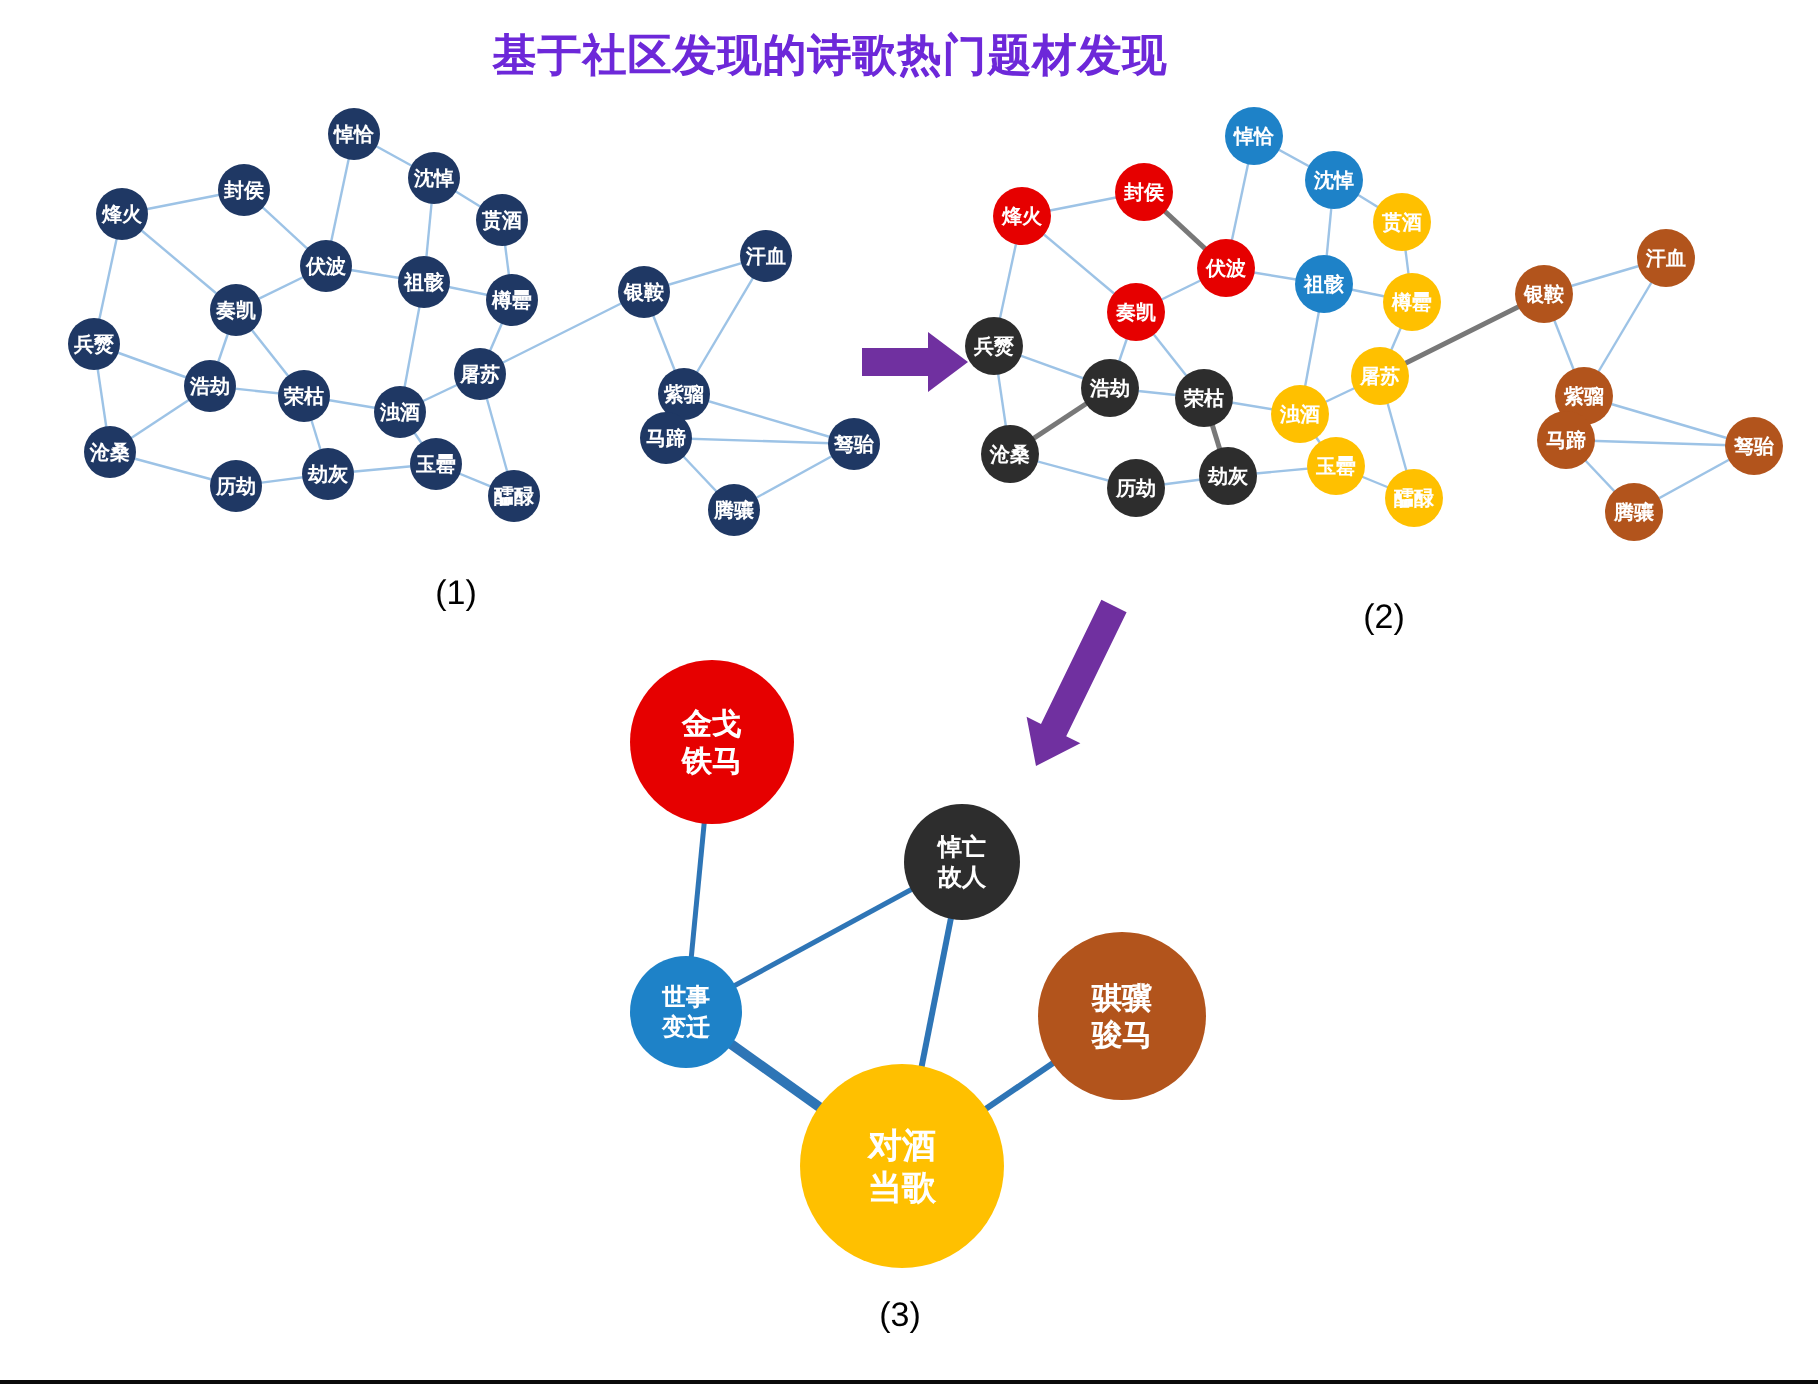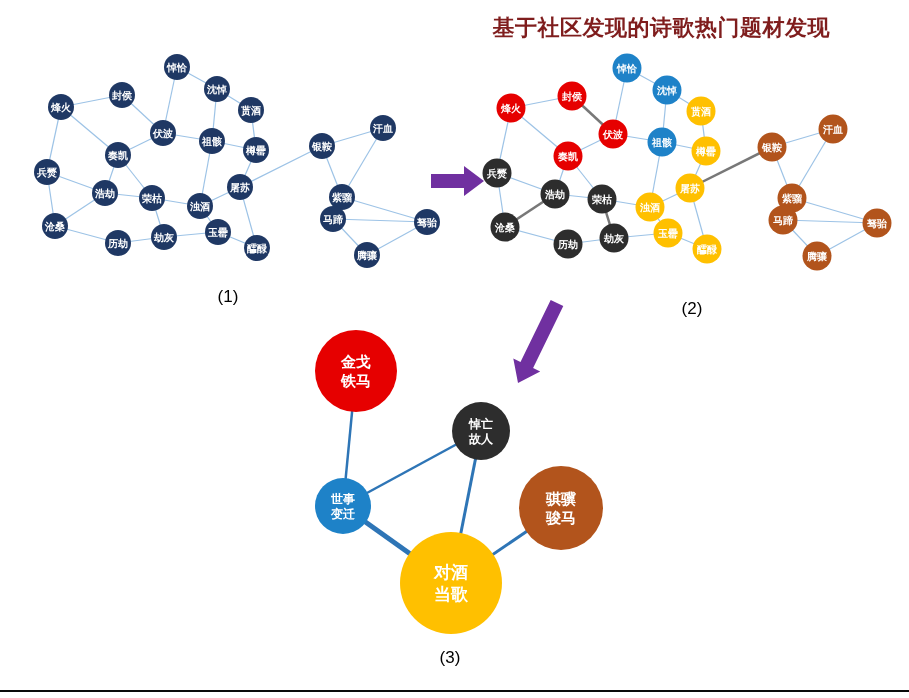--- a/index.html
+++ b/index.html
@@ -2,21 +2,21 @@
 <html><head>
 <meta charset="utf-8">
 <style>
   html,body{margin:0;padding:0;background:#ffffff;}
   .canvas{
     position:relative;width:909px;height:698px;background:#ffffff;
     overflow:hidden;font-family:"Liberation Sans",sans-serif;
   }
   .title{
     position:absolute;top:13px;left:0;width:830px;margin:0;
-    text-align:right;font-size:22px;font-weight:bold;color:#7f1d1d;
+    text-align:center;font-size:22px;font-weight:bold;color:#6d28d9;
     letter-spacing:0.5px;
   }
   svg{position:absolute;left:0;top:0;}
   svg text{font-family:"Liberation Sans",sans-serif;user-select:none;}
   .panel-label{
     position:absolute;width:44px;text-align:center;
     font-size:17px;color:#000;
   }
   #label-1{left:206px;top:287px;}
   #label-2{left:670px;top:299px;}

